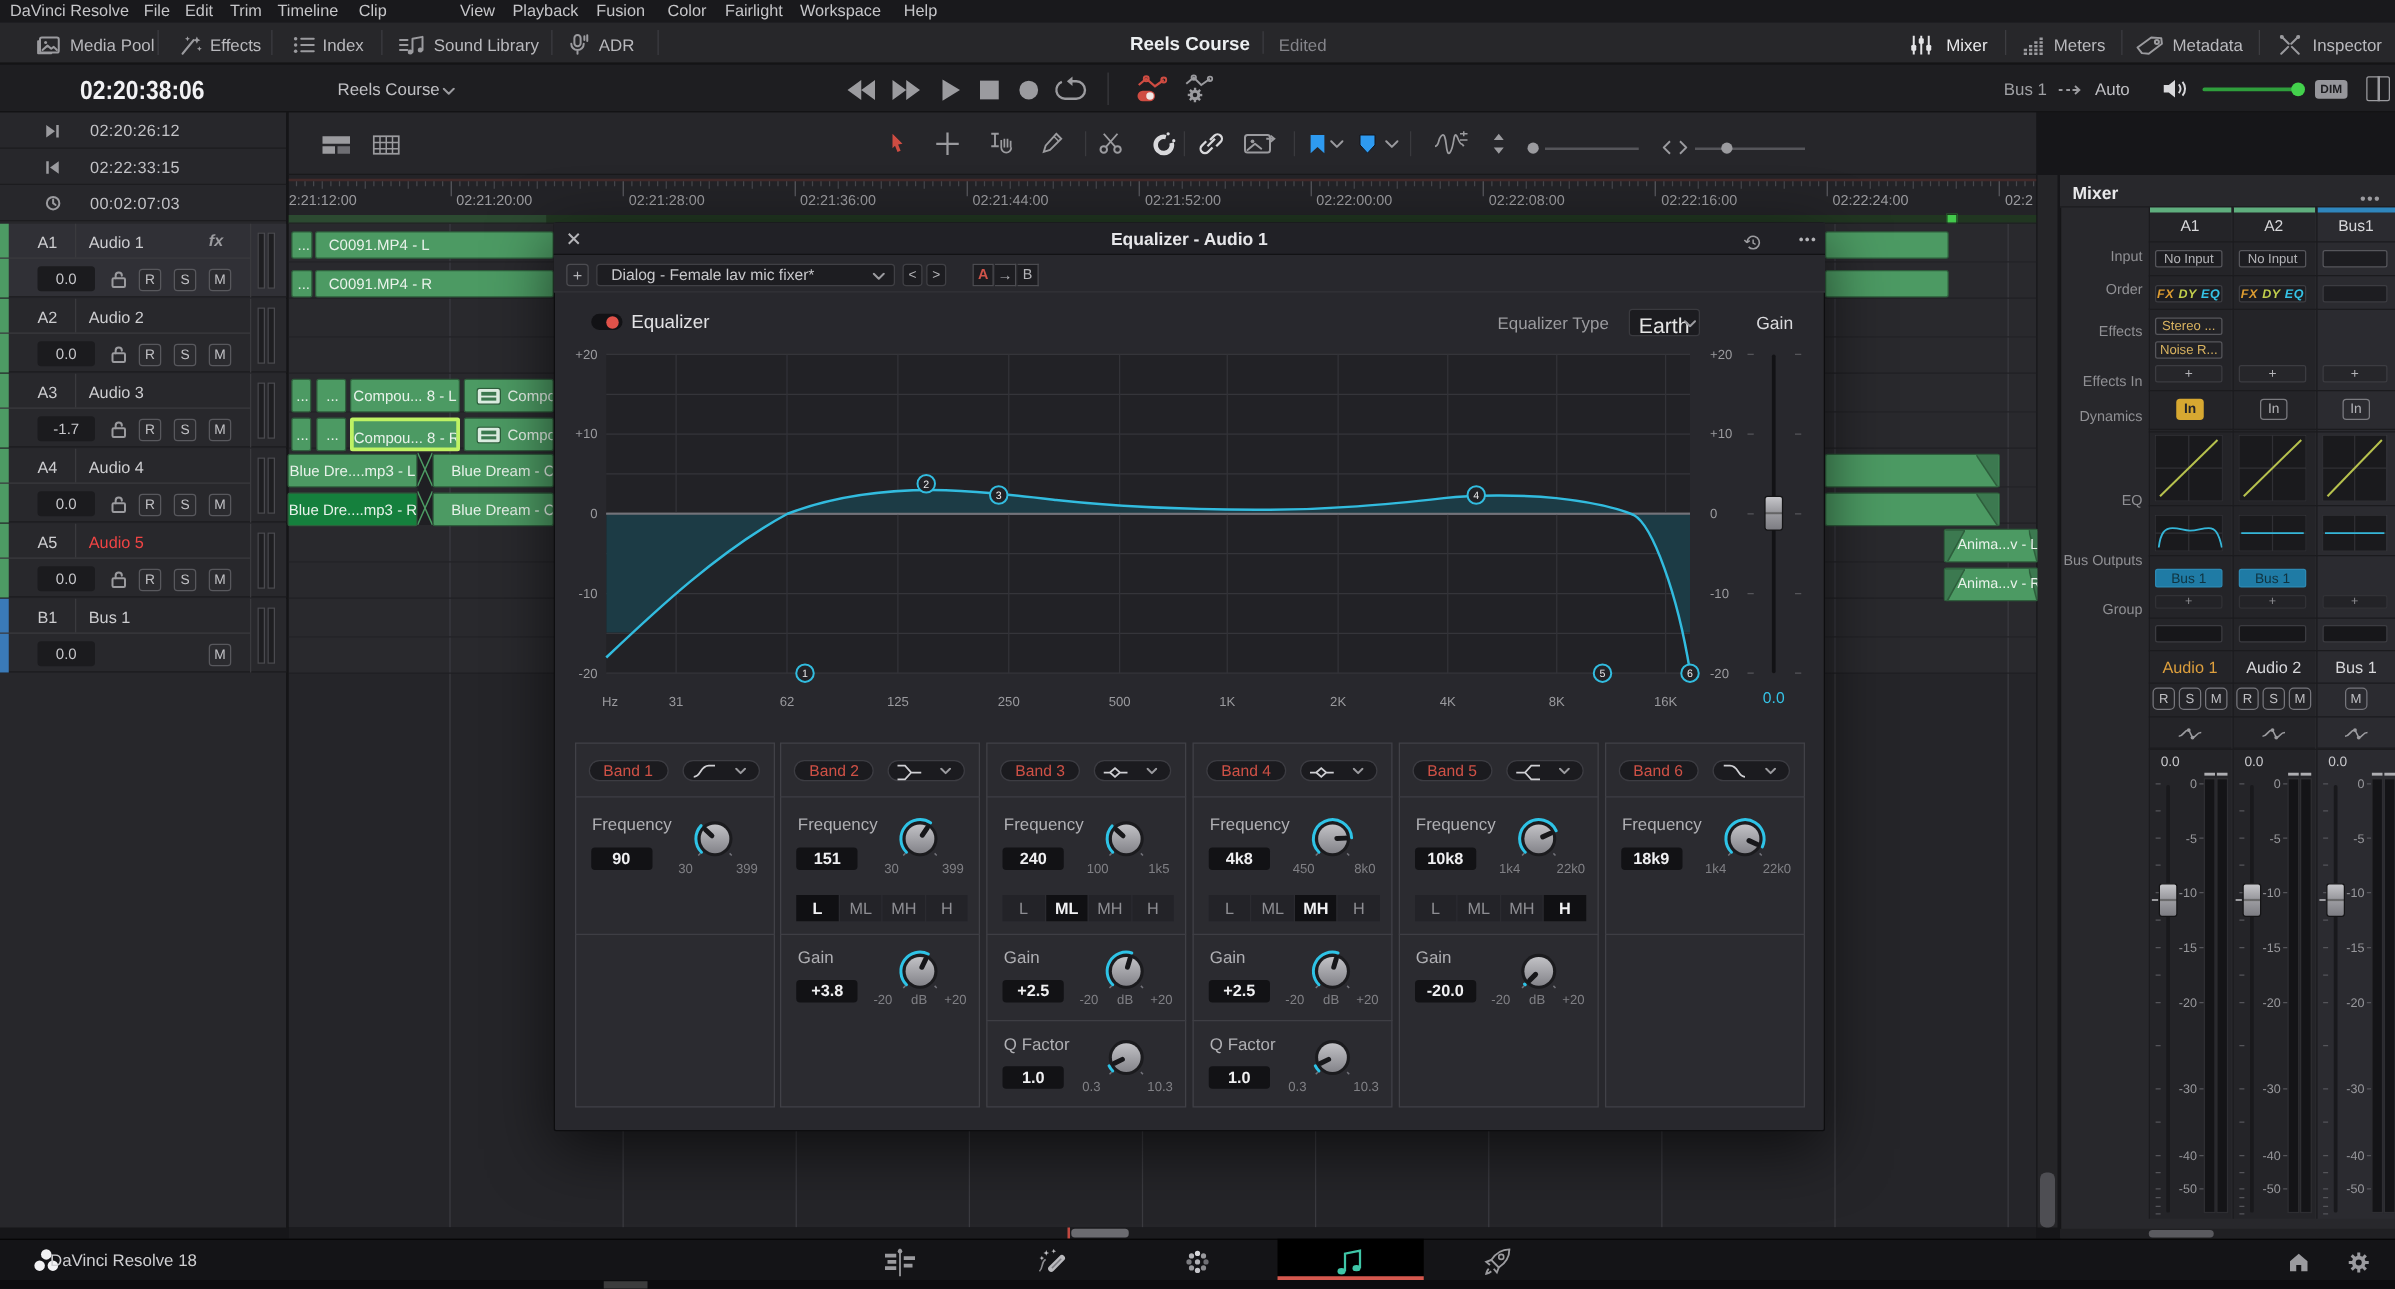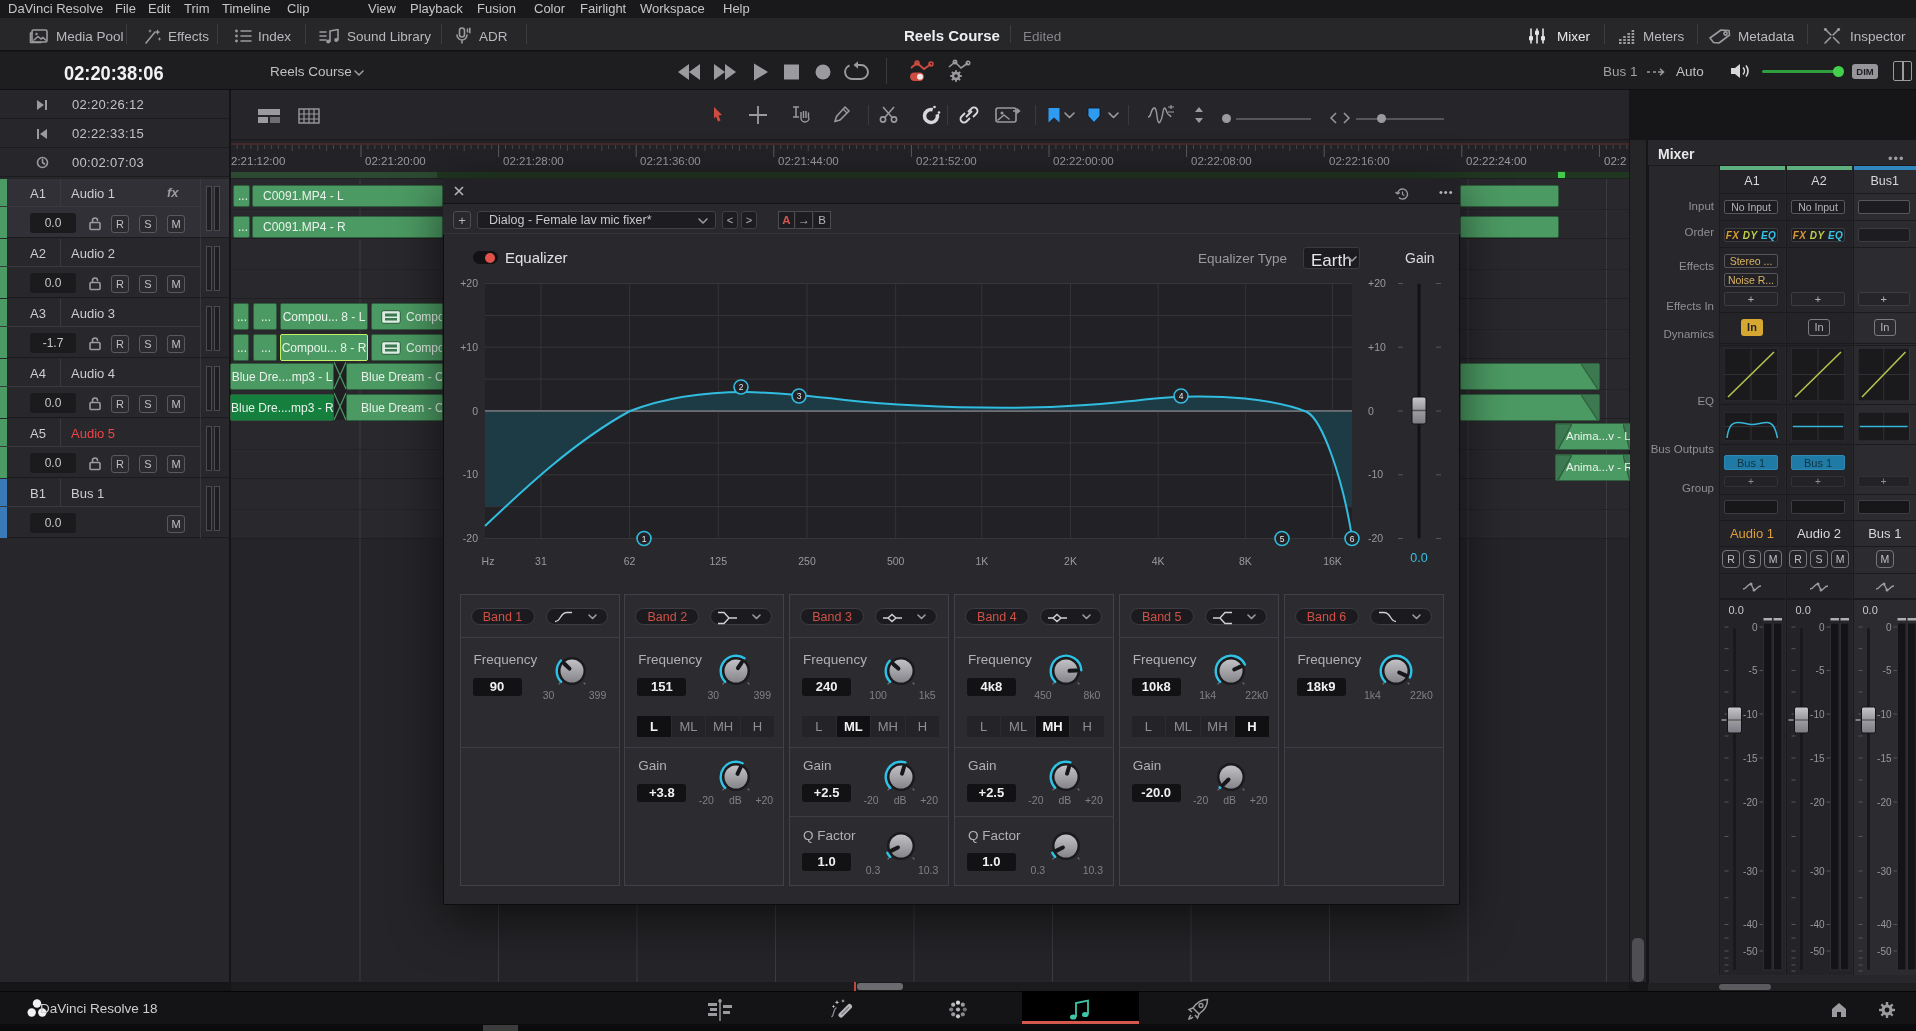--- a/index.html
+++ b/index.html
@@ -644,21 +644,21 @@
         <rect x="4" y="8" width="12" height="2.5" fill="#3c7950"></rect>
       </svg>
       <div style="position:absolute;left:34px;top:6px;font-size:12px;color:#e8f2ea;white-space:nowrap">Compo</div>
     </div>
 <div class="abs" style="left:233px;top:333.5px;width:16px;height:27px;background:#4c9a63;border:1px solid #2e5e3c;border-radius:2px;overflow:hidden">
       <div style="position:absolute;left:3px;top:6px;font-size:12px;color:#e8f2ea;white-space:nowrap">...</div>
     </div>
 <div class="abs" style="left:253px;top:333.5px;width:24px;height:27px;background:#4c9a63;border:1px solid #2e5e3c;border-radius:2px;overflow:hidden">
       <div style="position:absolute;left:7px;top:6px;font-size:12px;color:#e8f2ea;white-space:nowrap">...</div>
     </div>
-<div class="abs" style="left:280px;top:333.5px;width:88px;height:27px;background:#4c9a63;border:1px solid #bef264;border-radius:2px;overflow:hidden">
+<div class="abs" style="left:280px;top:333.5px;width:88px;height:27px;background:#4c9a63;border:3px solid #bef264;border-radius:2px;overflow:hidden">
       <div style="position:absolute;left:0;right:0;text-align:center;top:6px;font-size:12px;color:#e8f2ea;white-space:nowrap">Compou... 8 - R</div>
     </div>
 <div class="abs" style="left:371px;top:333.5px;width:72px;height:27px;background:#4c9a63;border:1px solid #2e5e3c;border-radius:2px;overflow:hidden">
       <svg width="20" height="14" viewBox="0 0 20 14" style="position:absolute;left:9px;top:6px">
         <rect x="0.7" y="0.7" width="18.6" height="12.6" rx="2" fill="#ddeee2" stroke="#2e5e3c"></rect>
         <rect x="4" y="3.5" width="12" height="3" fill="#3c7950"></rect>
         <rect x="4" y="8" width="12" height="2.5" fill="#3c7950"></rect>
       </svg>
       <div style="position:absolute;left:34px;top:6px;font-size:12px;color:#e8f2ea;white-space:nowrap">Compo</div>
     </div>
@@ -1038,20 +1038,21 @@
         <rect x="8.8" y="2" width="2.4" height="3.4" transform="rotate(135 10 10)"></rect>
         <rect x="8.8" y="2" width="2.4" height="3.4" transform="rotate(180 10 10)"></rect>
         <rect x="8.8" y="2" width="2.4" height="3.4" transform="rotate(225 10 10)"></rect>
         <rect x="8.8" y="2" width="2.4" height="3.4" transform="rotate(270 10 10)"></rect>
         <rect x="8.8" y="2" width="2.4" height="3.4" transform="rotate(315 10 10)"></rect>
       </g>
       <circle cx="10" cy="10" r="2.4" fill="#141417"></circle>
     </svg>
 <div class="abs" style="left:443px;top:178px;width:1017px;height:727px;background:#28282d;border:1px solid #0d0d0f;box-shadow:0 14px 50px rgba(0,0,0,0.6);border-radius:2px"></div>
 <div class="abs" style="left:443px;top:178px;width:1017px;height:26px;background:#212126;border-bottom:1px solid #121214"></div>
+<div class="abs" style="left:443px;top:183px;width:1017px;text-align:center;font-size:14px;font-weight:bold;color:#e6e6e9">Equalizer - Audio 1</div>
 <svg class="abs" width="12" height="12" viewBox="0 0 12 12" style="left:453px;top:185px">
       <path d="M2 2 L10 10 M10 2 L2 10" stroke="#b4b4b8" stroke-width="1.6"></path>
     </svg>
 <svg class="abs" width="16" height="16" viewBox="0 0 16 16" style="left:1394px;top:186px">
       <path d="M3.5 8 a5 5 0 1 1 1.4 3.5 M3.5 8 l-2 -2 M3.5 8 l2.3 -1.5" fill="none" stroke="#9b9b9f" stroke-width="1.3"></path>
       <path d="M8.5 5.5 V8.5 L10.5 9.5" fill="none" stroke="#9b9b9f" stroke-width="1.2"></path>
     </svg>
 <div class="abs" style="left:1439px;top:186px;font-size:11px;color:#b4b4b8;letter-spacing:1px">•••</div>
 <div class="abs" style="left:443px;top:204px;width:1017px;height:30px;background:#28282d;border-bottom:1px solid #333338"></div>
 <div class="abs" style="left:453px;top:211px;width:18px;height:18px;border:1px solid #4c4c51;border-radius:3px;font-size:13px;color:#b4b4b8;text-align:center;line-height:17px">+</div>

